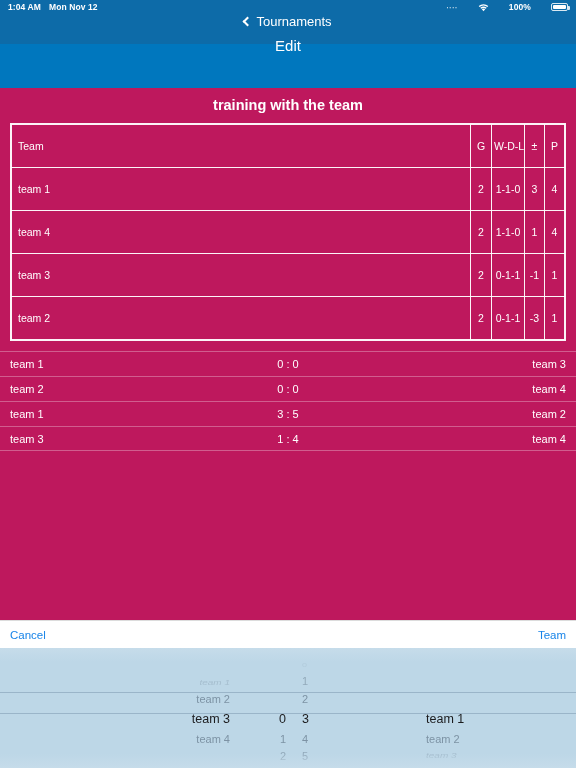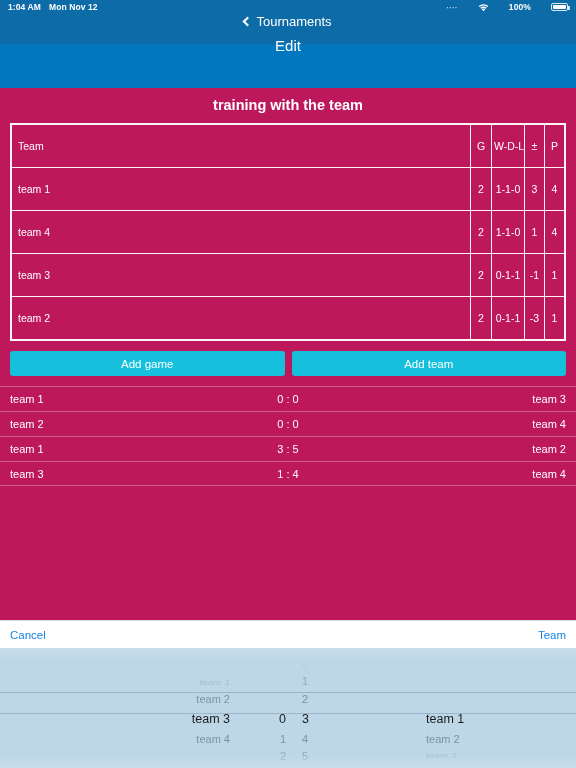--- a/index.html
+++ b/index.html
@@ -363,24 +363,20 @@
             <td>team 2</td>
             <td class="c">2</td>
             <td class="c">0-1-1</td>
             <td class="c">-3</td>
             <td class="c">1</td>
           </tr>
         </tbody>
       </table>
     </div>
 
-    <div class="actions">
-      <button class="btn">Add game</button>
-      <button class="btn">Add team</button>
-    </div>
 
     <div class="games">
       <div class="game-row">
         <span class="g-home">team 1</span>
         <span class="g-score">0 : 0</span>
         <span class="g-away">team 3</span>
       </div>
       <div class="game-row">
         <span class="g-home">team 2</span>
         <span class="g-score">0 : 0</span>

